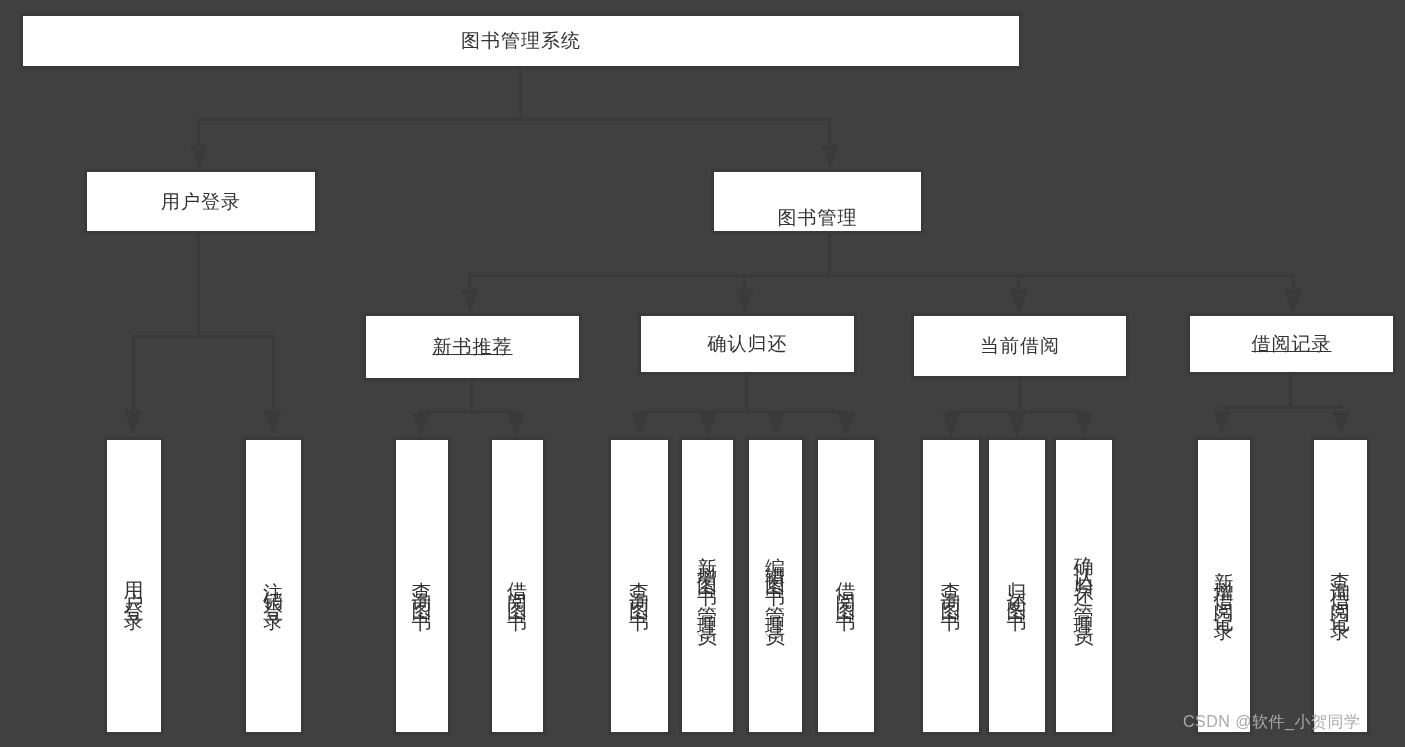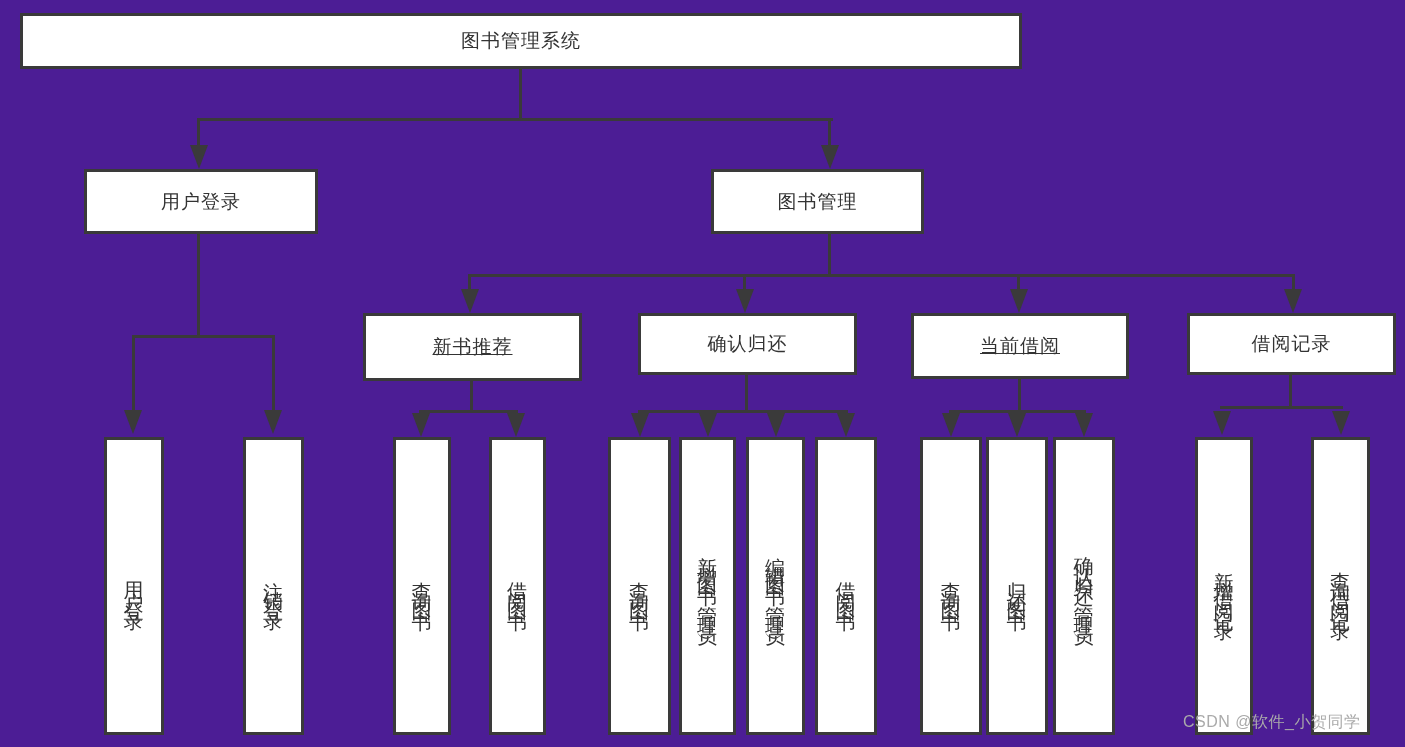--- a/index.html
+++ b/index.html
@@ -1,19 +1,19 @@
 <!DOCTYPE html>
 <html><head>
 <meta charset="utf-8">
 <style>
   html,body{margin:0;padding:0;background:#ffffff;}
   .canvas{
     position:relative;
     width:1405px;height:747px;
-    background:#4c1d95;
+    background:#404040;
     font-family:"Liberation Sans","DejaVu Sans",sans-serif;
     overflow:hidden;
   }
   .box{
     position:absolute;
     box-sizing:border-box;
     border:3px solid #3a3a3a;
     background:#ffffff;
     display:flex;
     align-items:center;
@@ -42,25 +42,25 @@
     font-size:16px;
     color:#aaaaaa;
     letter-spacing:0.5px;
     white-space:nowrap;
     z-index:5;
   }
 
   
   #n-root{left:20px;top:13px;width:1002px;height:56px;}
   #n-user-login{left:84px;top:169px;width:234px;height:65px;}
-  #n-book-mgmt{left:711px;top:169px;width:213px;height:65px;}
+  #n-book-mgmt{left:711px;top:169px;width:213px;height:65px;align-items:flex-end;}
   #n-new-book{left:363px;top:313px;width:219px;height:68px;text-decoration:underline;}
   #n-book-borrow{left:638px;top:313px;width:219px;height:62px;}
-  #n-cur-borrow{left:911px;top:313px;width:218px;height:66px;text-decoration:underline;}
-  #n-borrow-rec{left:1187px;top:313px;width:209px;height:62px;}
+  #n-cur-borrow{left:911px;top:313px;width:218px;height:66px;}
+  #n-borrow-rec{left:1187px;top:313px;width:209px;height:62px;text-decoration:underline;}
 
   #n-leaf-login{left:104px;top:437px;width:60px;height:298px;}
   #n-leaf-logout{left:243px;top:437px;width:61px;height:298px;}
   #n-leaf-nb-query{left:393px;top:437px;width:58px;height:298px;}
   #n-leaf-nb-borrow{left:489px;top:437px;width:57px;height:298px;}
   #n-leaf-bb-query{left:608px;top:437px;width:63px;height:298px;}
   #n-leaf-bb-add{left:679px;top:437px;width:57px;height:298px;}
   #n-leaf-bb-edit{left:746px;top:437px;width:59px;height:298px;}
   #n-leaf-bb-borrow{left:815px;top:437px;width:62px;height:298px;}
   #n-leaf-cb-query{left:920px;top:437px;width:62px;height:298px;}

